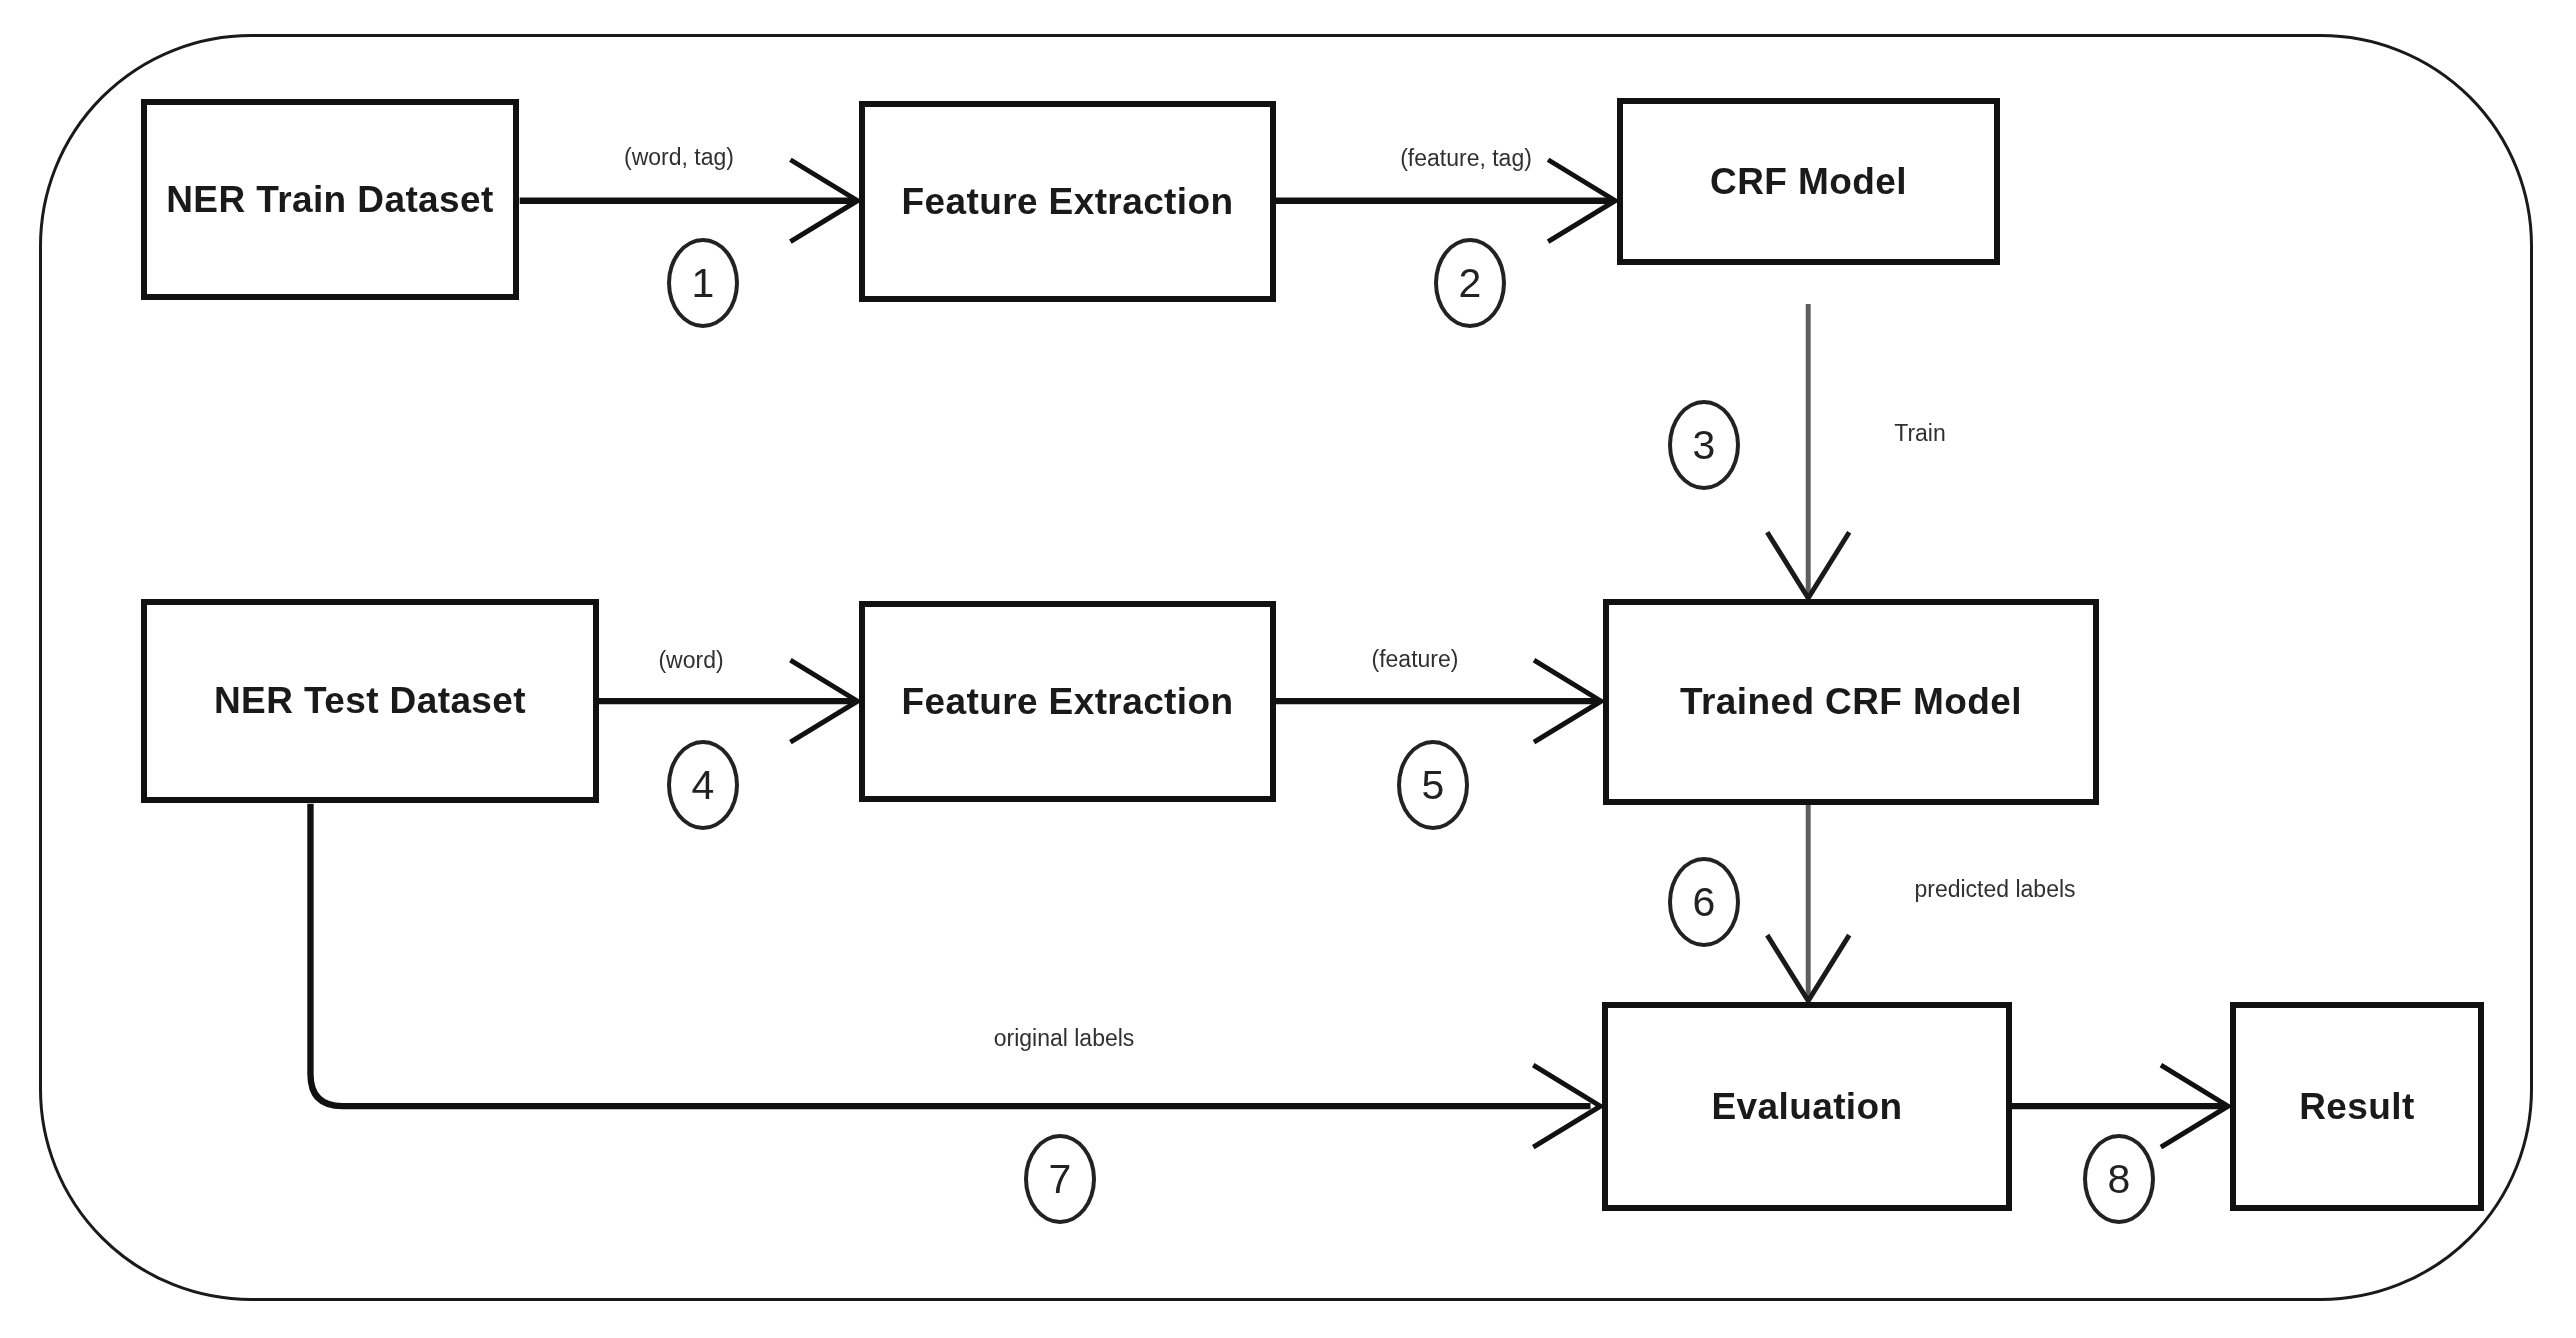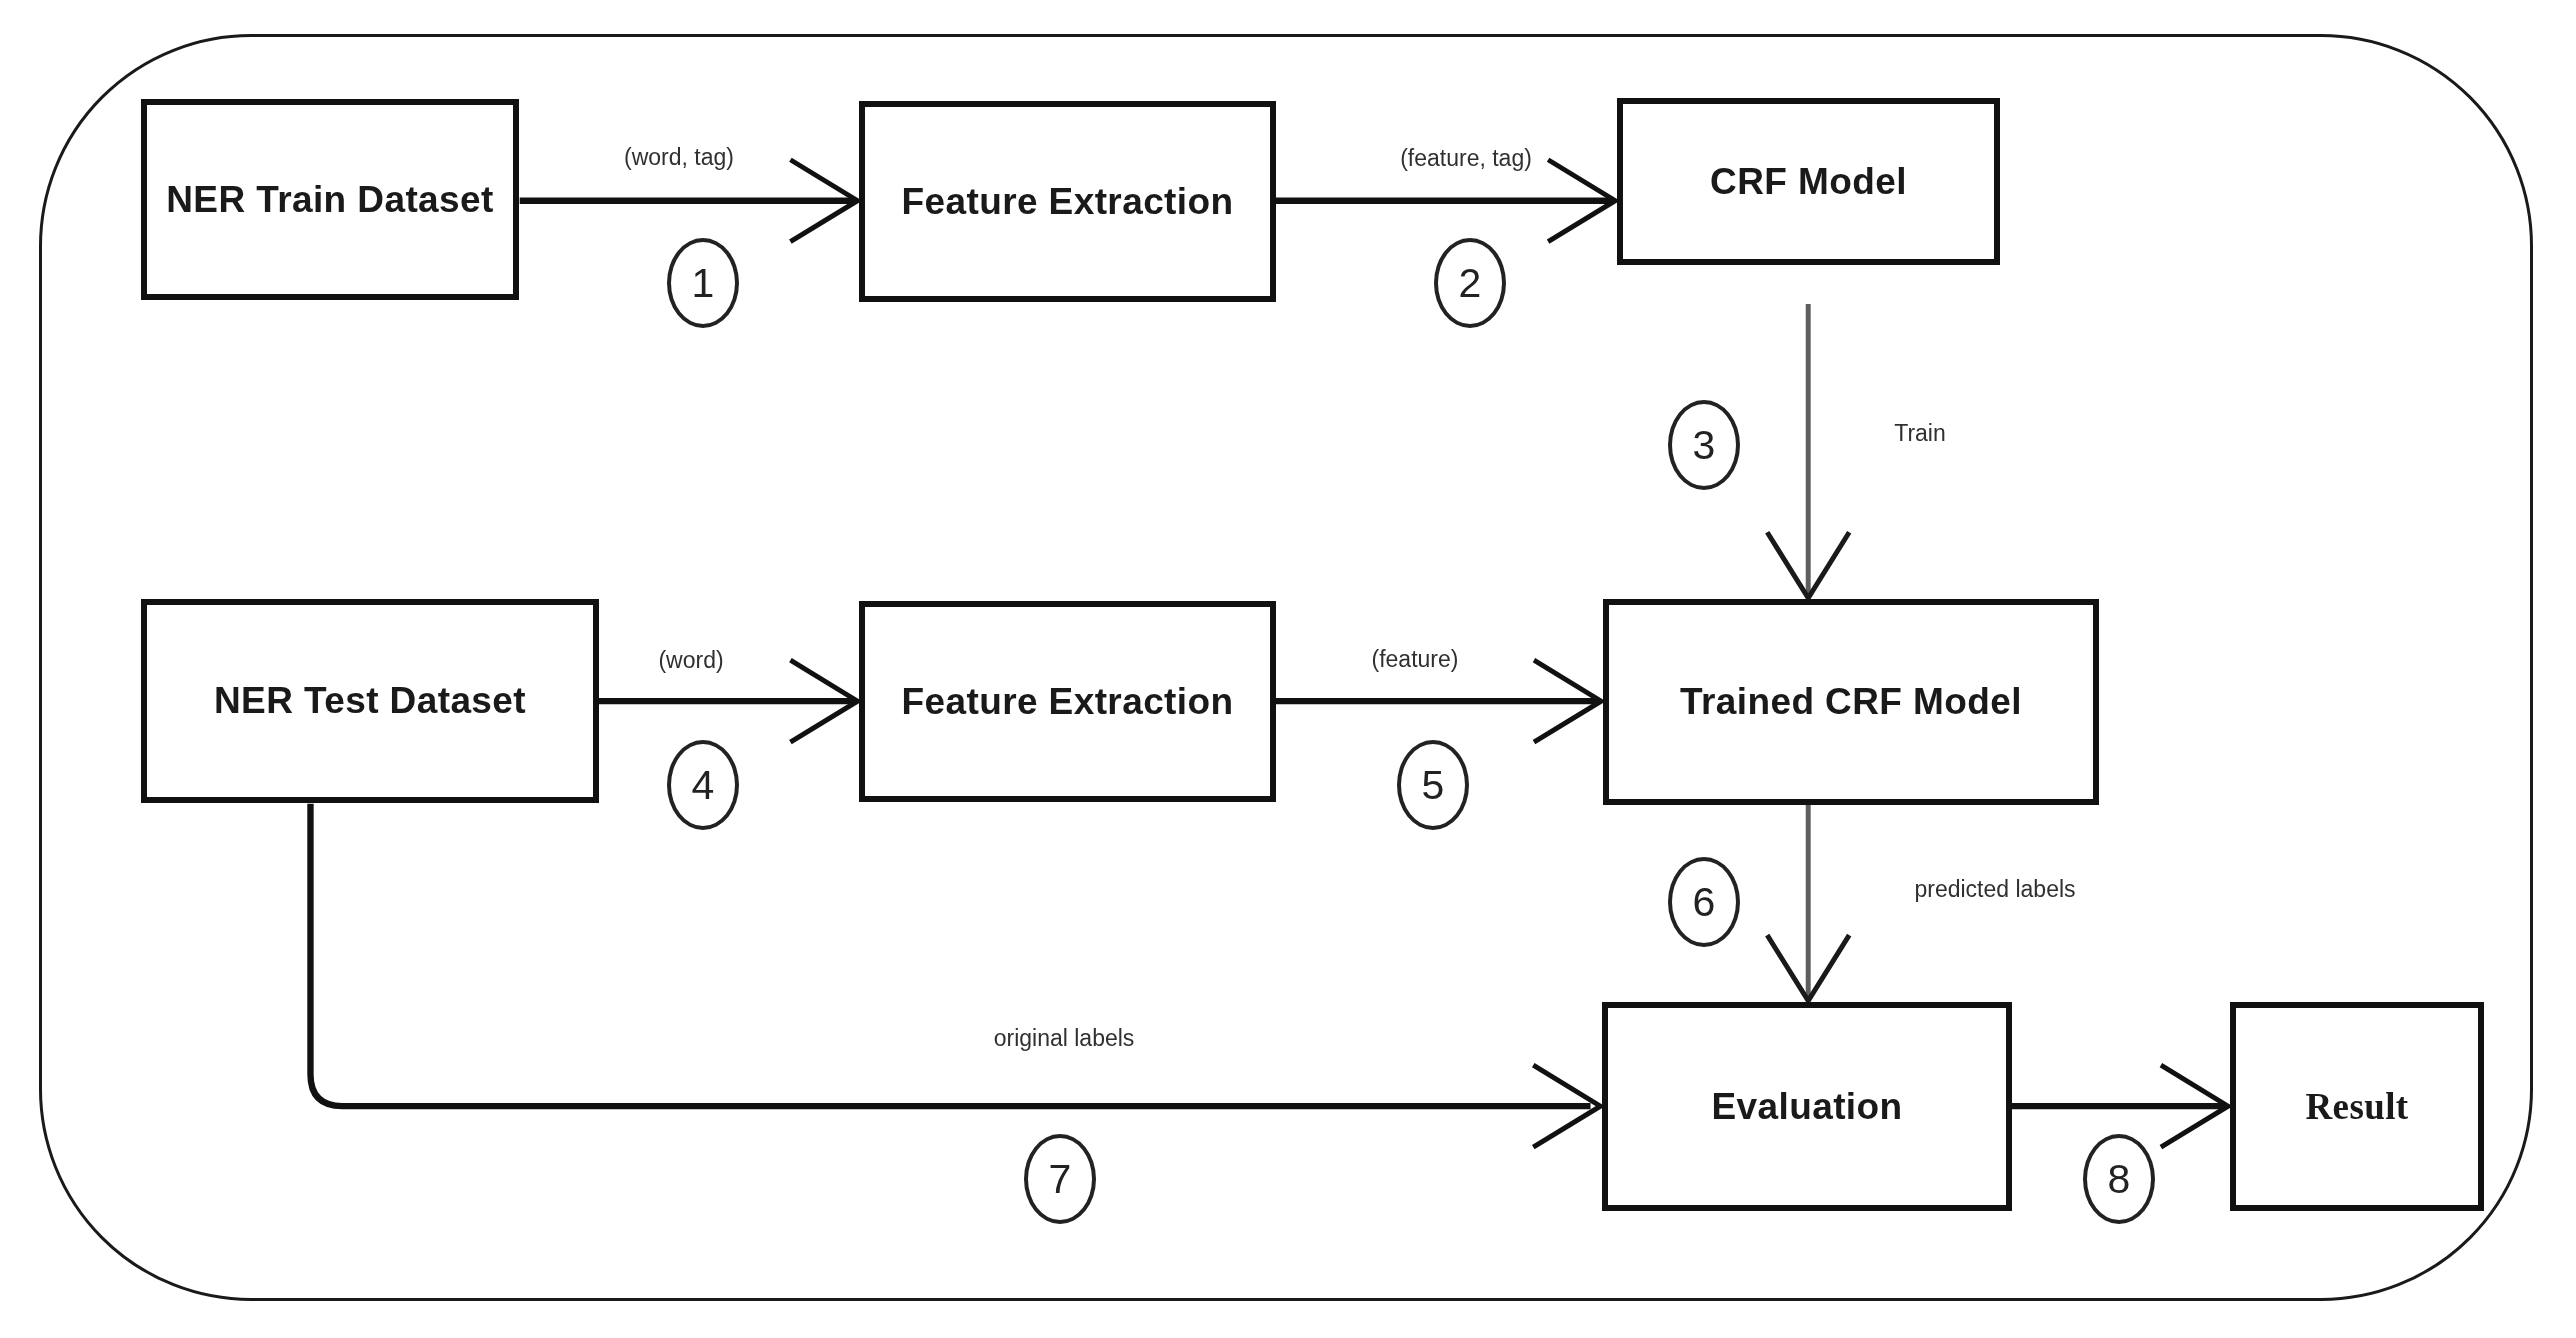--- a/index.html
+++ b/index.html
@@ -17,21 +17,21 @@
     border:6.4px solid #111111;display:flex;align-items:center;justify-content:center;
     font-weight:bold;font-size:37px;text-align:center;letter-spacing:0.4px;
   }
   #n-ner-train{left:141px;top:99px;width:378px;height:201px;}
   #n-feat-train{left:859px;top:101px;width:417px;height:201px;}
   #n-crf{left:1617px;top:98px;width:383px;height:167px;}
   #n-ner-test{left:141px;top:599px;width:458px;height:204px;}
   #n-feat-test{left:859px;top:601px;width:417px;height:201px;}
   #n-trained{left:1603px;top:599px;width:496px;height:206px;}
   #n-eval{left:1602px;top:1002px;width:410px;height:209px;}
-  #n-result{left:2230px;top:1002px;width:254px;height:209px;font-family:Liberation Serif, serif;}
+  #n-result{left:2230px;top:1002px;width:254px;height:209px;}
   .elabel{
     position:absolute;transform:translate(-50%,-50%);
     font-size:23px;color:#303030;white-space:nowrap;font-weight:normal;
   }
   #l-e1{left:679px;top:157px;}
   #l-e2{left:1466px;top:158px;}
   #l-e3{left:1920px;top:433px;}
   #l-e4{left:691px;top:660px;}
   #l-e5{left:1415px;top:659px;}
   #l-e6{left:1995px;top:889px;}

